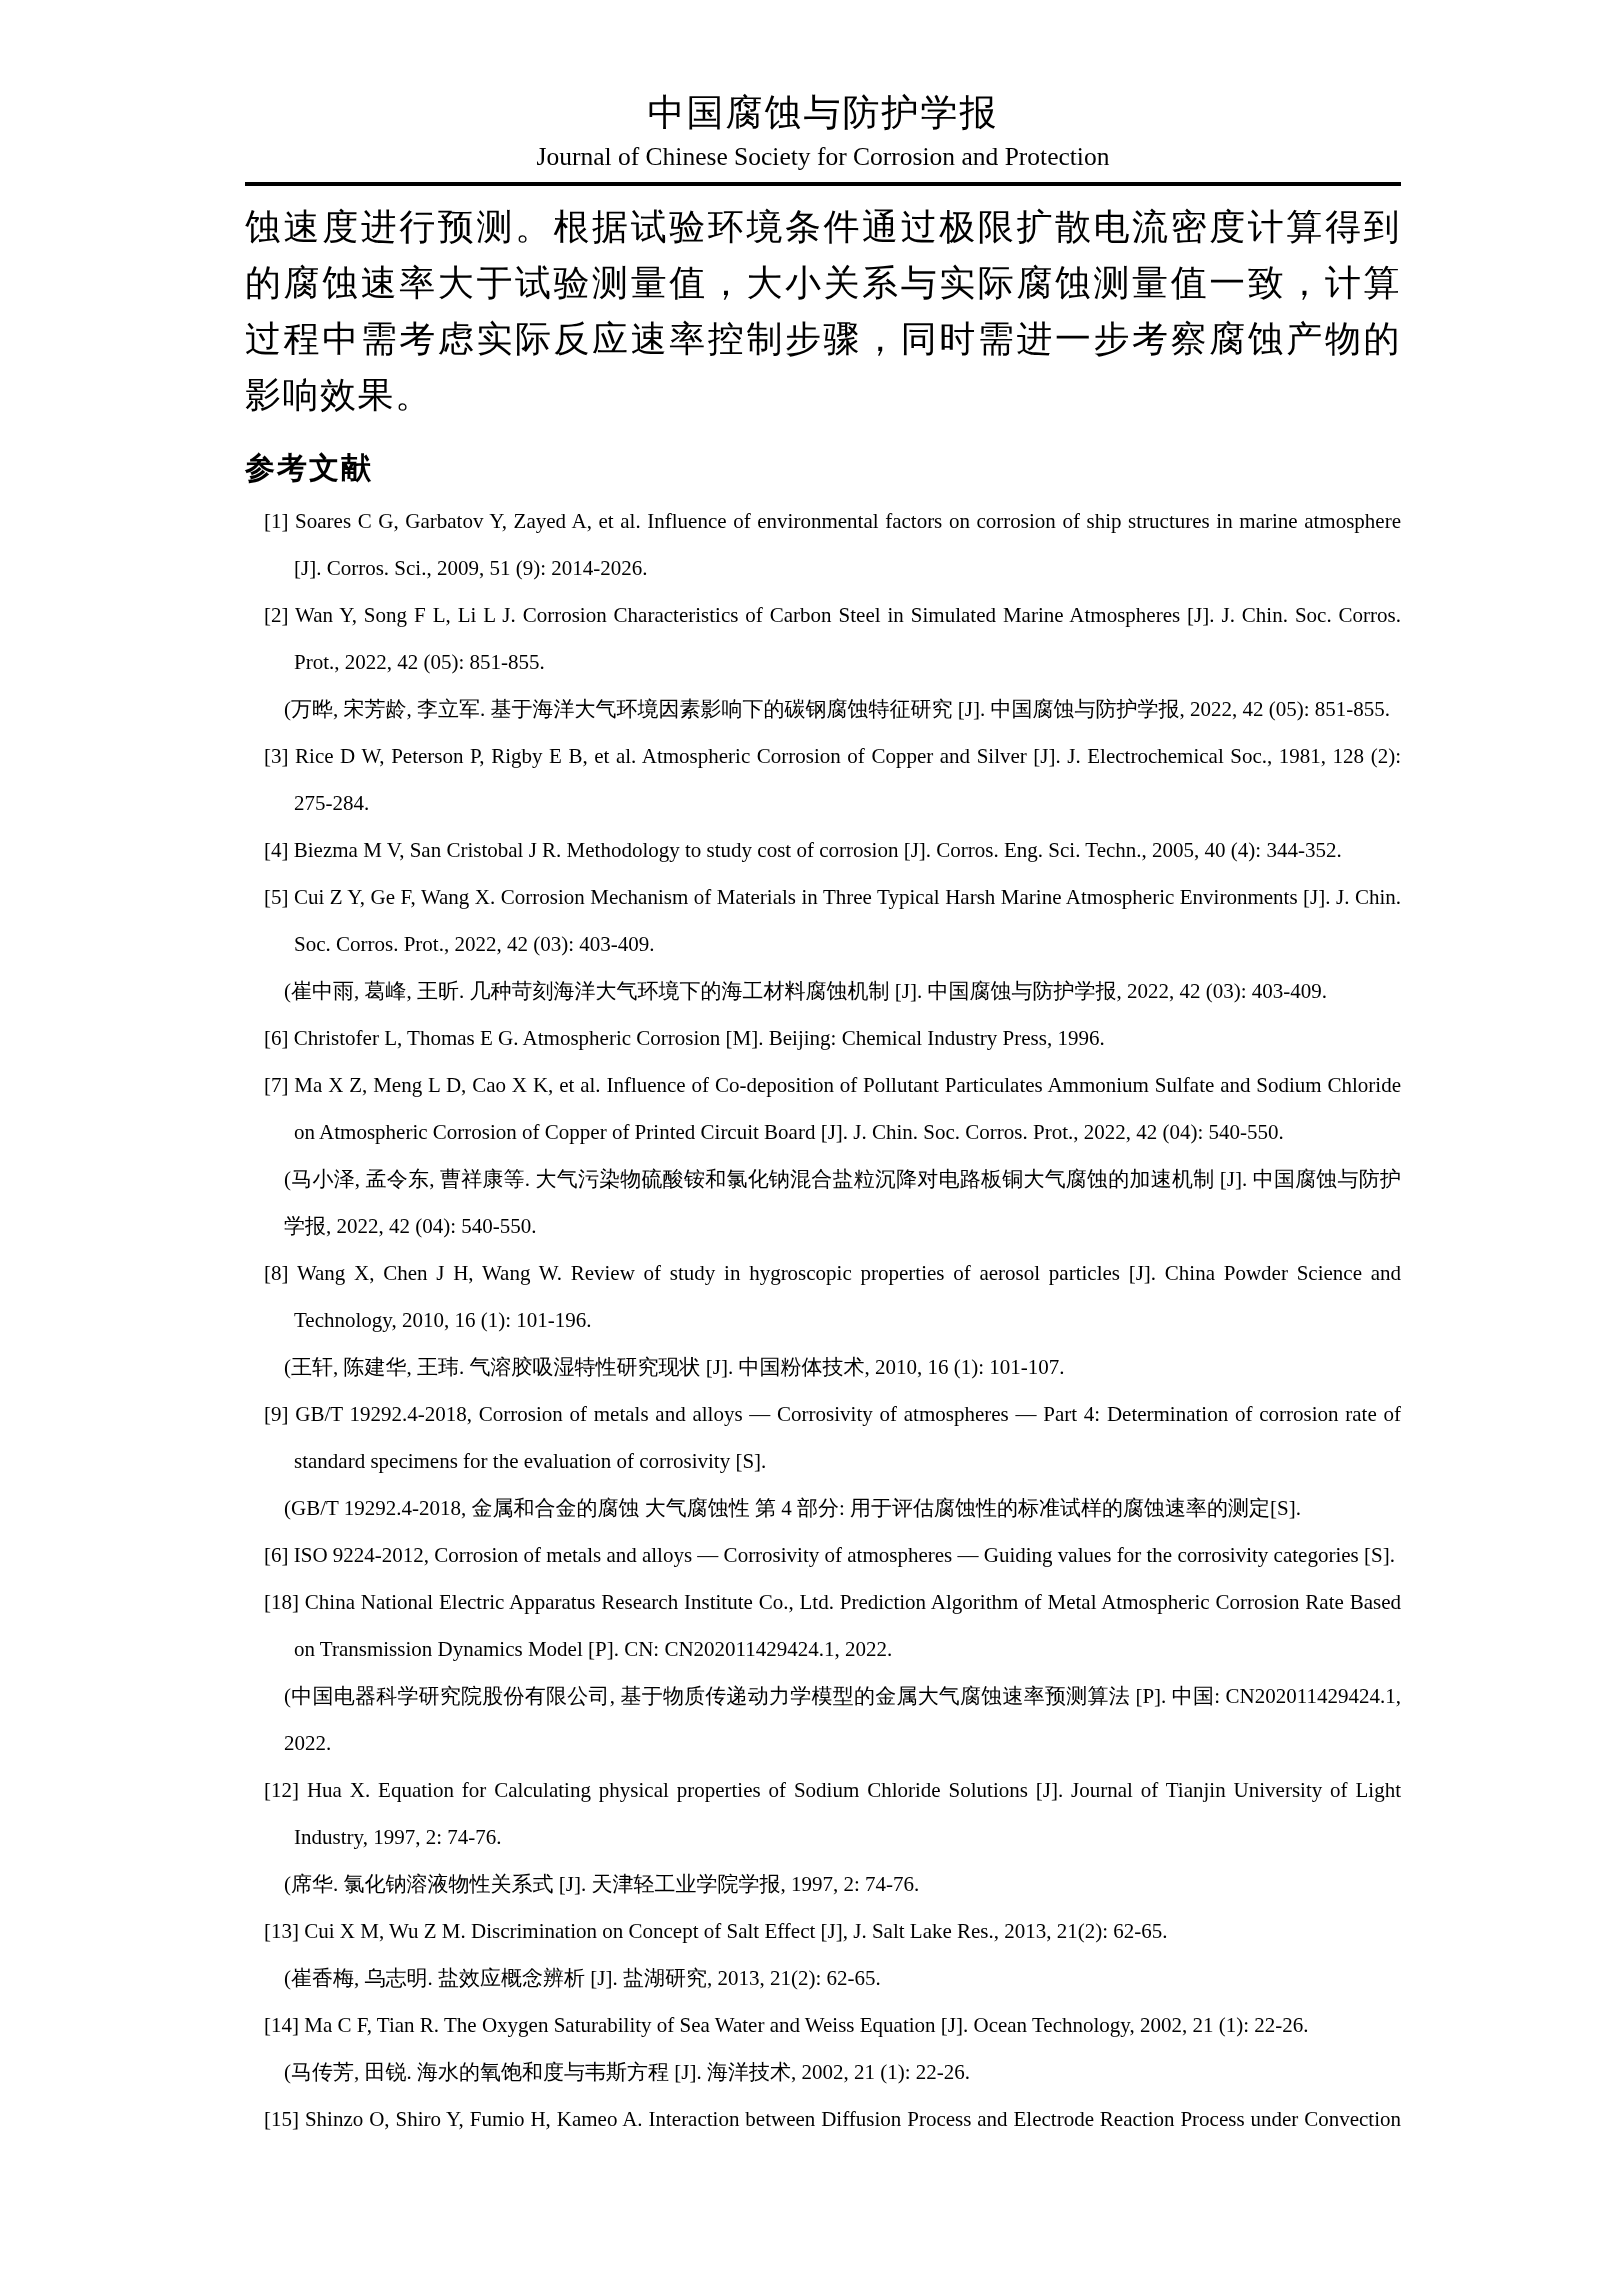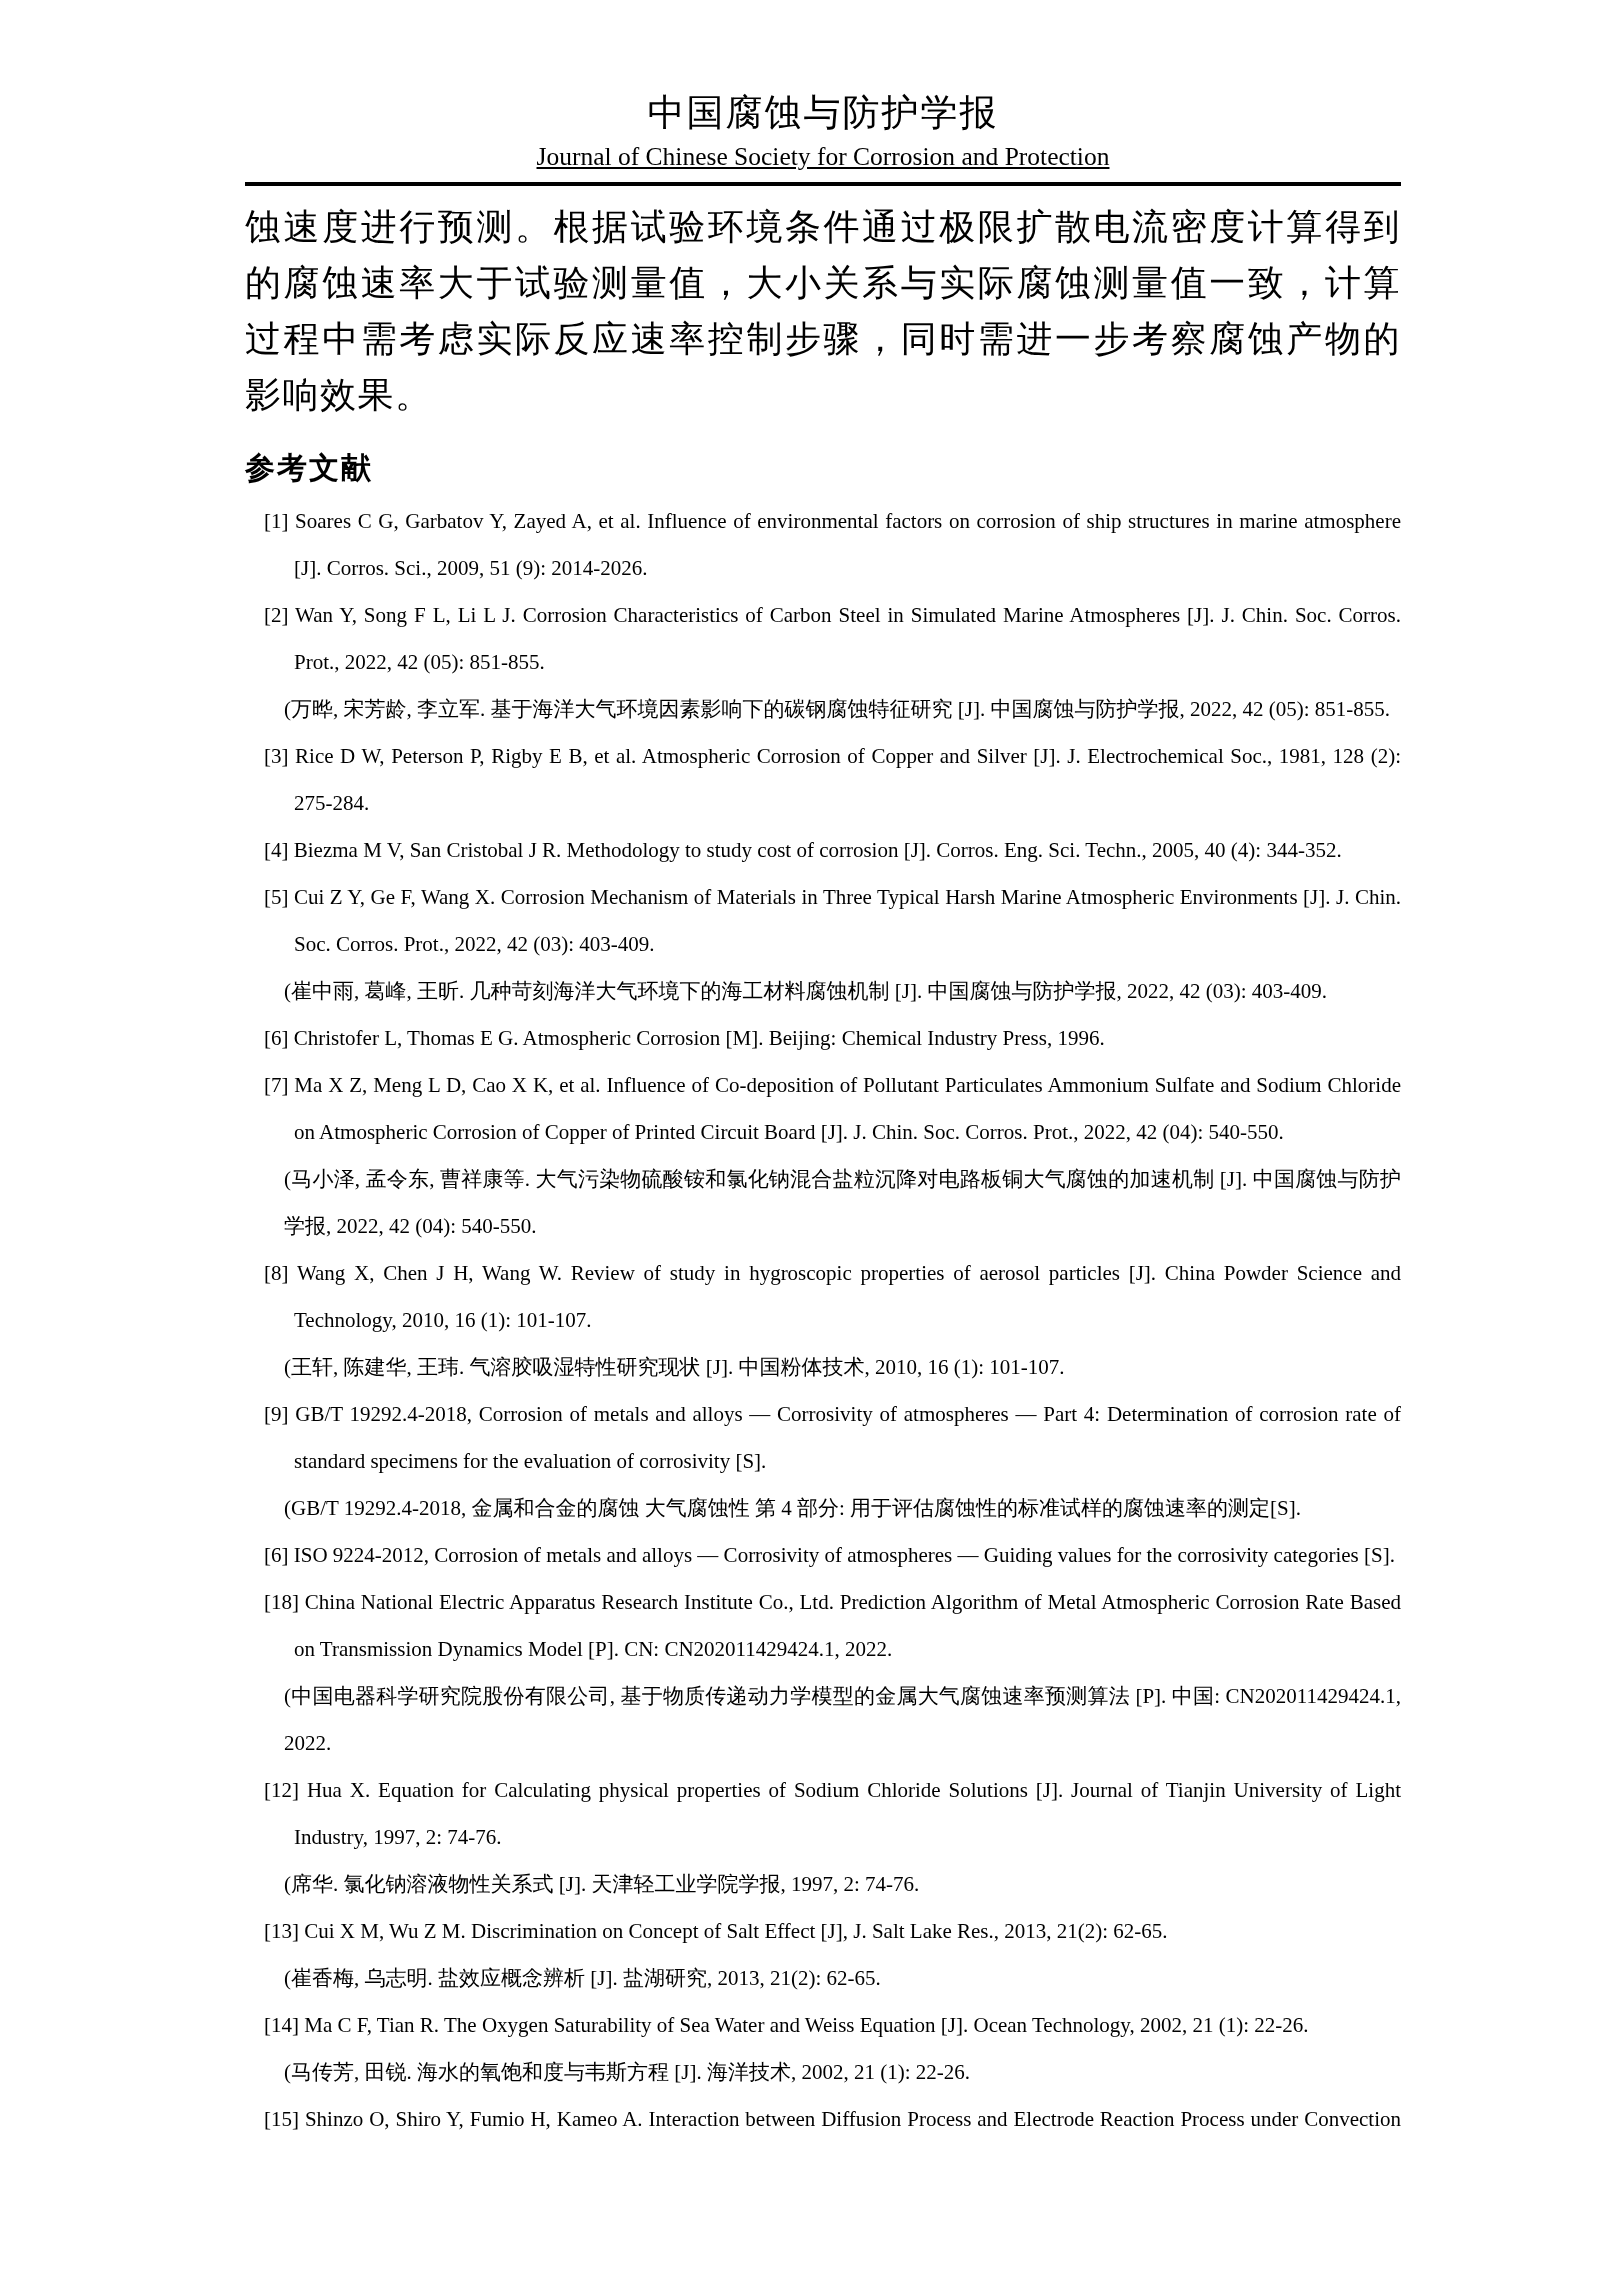--- a/index.html
+++ b/index.html
@@ -24,21 +24,20 @@
     font-size: 37px;
     line-height: 45px;
     letter-spacing: 2px;
     font-weight: 400;
   }
   .title-en {
     text-align: center;
     font-size: 25.5px;
     line-height: 31px;
     margin-top: 5.9px;
-    text-decoration: underline;
   }
   .rule {
     height: 3.9px;
     background: #000000;
     margin-top: 9.8px;
   }
   .lead {
     margin: 13.7px 0 0 0;
     font-size: 36px;
     line-height: 56px;
@@ -116,21 +115,21 @@
     <p class="en"><span class="label">[6]</span> <span class="txt">Christofer L, Thomas E G. Atmospheric Corrosion [M]. Beijing: Chemical Industry Press, 1996.</span></p>
 
   </div>
 
   <div class="ref">
     <p class="en"><span class="label">[7]</span> <span class="txt">Ma X Z, Meng L D, Cao X K, et al. Influence of Co-deposition of Pollutant Particulates Ammonium Sulfate and Sodium Chloride on Atmospheric Corrosion of Copper of Printed Circuit Board [J]. J. Chin. Soc. Corros. Prot., 2022, 42 (04): 540-550.</span></p>
     <p class="zh">(马小泽, 孟令东, 曹祥康等. 大气污染物硫酸铵和氯化钠混合盐粒沉降对电路板铜大气腐蚀的加速机制 [J]. 中国腐蚀与防护学报, 2022, 42 (04): 540-550.</p>
   </div>
 
   <div class="ref">
-    <p class="en"><span class="label">[8]</span> <span class="txt">Wang X, Chen J H, Wang W. Review of study in hygroscopic properties of aerosol particles [J]. China Powder Science and Technology, 2010, 16 (1): 101-107.</span></p>
+    <p class="en"><span class="label">[8]</span> <span class="txt">Wang X, Chen J H, Wang W. Review of study in hygroscopic properties of aerosol particles [J]. China Powder Science and Technology, 2010, 16 (1): 101-196.</span></p>
     <p class="zh">(王轩, 陈建华, 王玮. 气溶胶吸湿特性研究现状 [J]. 中国粉体技术, 2010, 16 (1): 101-107.</p>
   </div>
 
   <div class="ref">
     <p class="en"><span class="label">[9]</span> <span class="txt">GB/T 19292.4-2018, Corrosion of metals and alloys — Corrosivity of atmospheres — Part 4: Determination of corrosion rate of standard specimens for the evaluation of corrosivity [S].</span></p>
     <p class="zh">(GB/T 19292.4-2018, 金属和合金的腐蚀 大气腐蚀性 第 4 部分: 用于评估腐蚀性的标准试样的腐蚀速率的测定[S].</p>
   </div>
 
   <div class="ref">
     <p class="en"><span class="label">[6]</span> <span class="txt">ISO 9224-2012, Corrosion of metals and alloys — Corrosivity of atmospheres — Guiding values for the corrosivity categories [S].</span></p>

